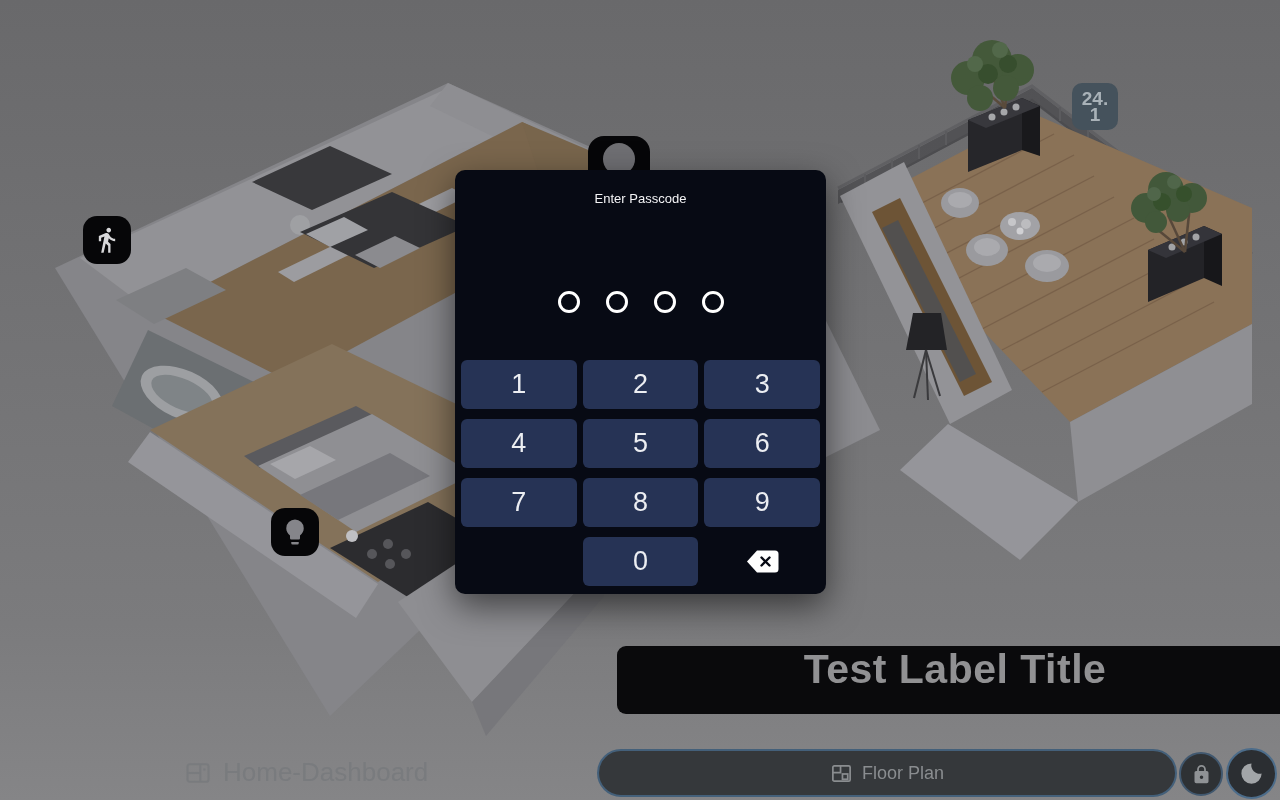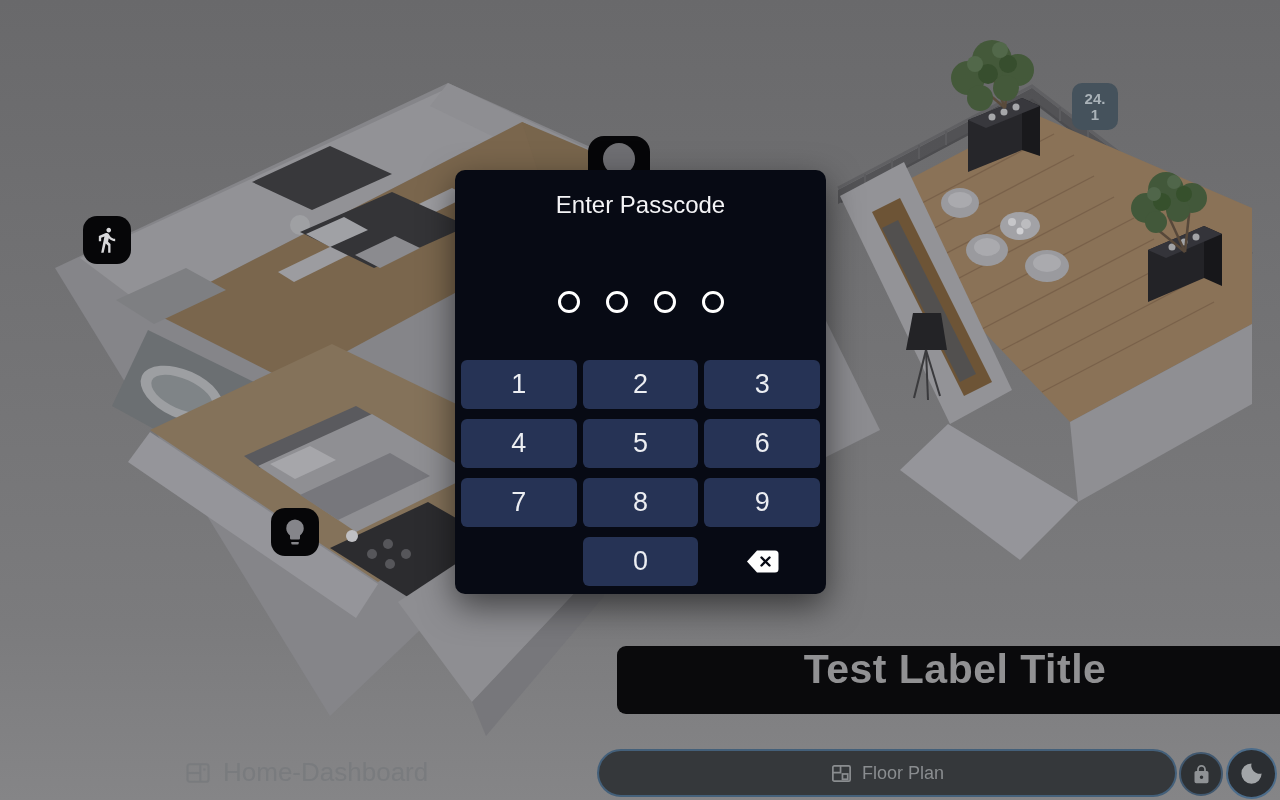--- a/index.html
+++ b/index.html
@@ -13,28 +13,28 @@
   .tile svg{display:block;}
   #motion-tile{left:83px;top:216px;width:48px;height:48px;}
   #light-tile{left:271px;top:508px;width:48px;height:48px;}
   #presence-tile{left:588px;top:136px;width:62px;height:70px;border-radius:16px;
         flex-direction:column;justify-content:flex-start;padding-top:7px;box-sizing:border-box;}
   #presence-tile .head{width:32px;height:32px;border-radius:50%;background:#6f6f73;}
   #presence-tile .shoulders{width:40px;height:20px;border-radius:50% 50% 0 0/100% 100% 0 0;background:#6f6f73;margin-top:3px;}
 
   
   #temp-badge{position:absolute;left:1072px;top:83px;width:46px;height:47px;z-index:1;
-      background:#45525c;border-radius:10px;color:#a9b2b8;font-size:15px;font-weight:bold;
+      background:#45525c;border-radius:10px;color:#a9b2b8;font-size:19px;font-weight:bold;
       display:flex;align-items:center;justify-content:center;text-align:center;}
   #temp-badge .wrap{width:28px;word-break:break-all;line-height:16px;}
 
   
   #dialog{position:absolute;left:455px;top:170px;width:371px;height:424px;z-index:5;
       background:#070a14;border-radius:10px;box-shadow:0 12px 34px rgba(0,0,0,.55);}
-  #dialog .title{margin-top:21px;text-align:center;color:#f4f4f6;font-size:24px;}
+  #dialog .title{margin-top:21px;text-align:center;color:#f4f4f6;font-size:13px;}
   #dots{position:absolute;top:121px;left:0;right:0;display:flex;justify-content:center;gap:26px;}
   .dot{width:22px;height:22px;border-radius:50%;border:3px solid #fff;box-sizing:border-box;}
   #keypad{position:absolute;top:190px;left:6px;right:6px;display:grid;
       grid-template-columns:repeat(3,1fr);column-gap:6px;row-gap:10px;}
   .key{height:49px;background:#263355;border-radius:6px;display:flex;align-items:center;
       justify-content:center;color:#eceef2;font-size:27px;cursor:pointer;}
   .key.ghost{background:transparent;cursor:default;}
   .key.bksp{background:transparent;}
 
   

